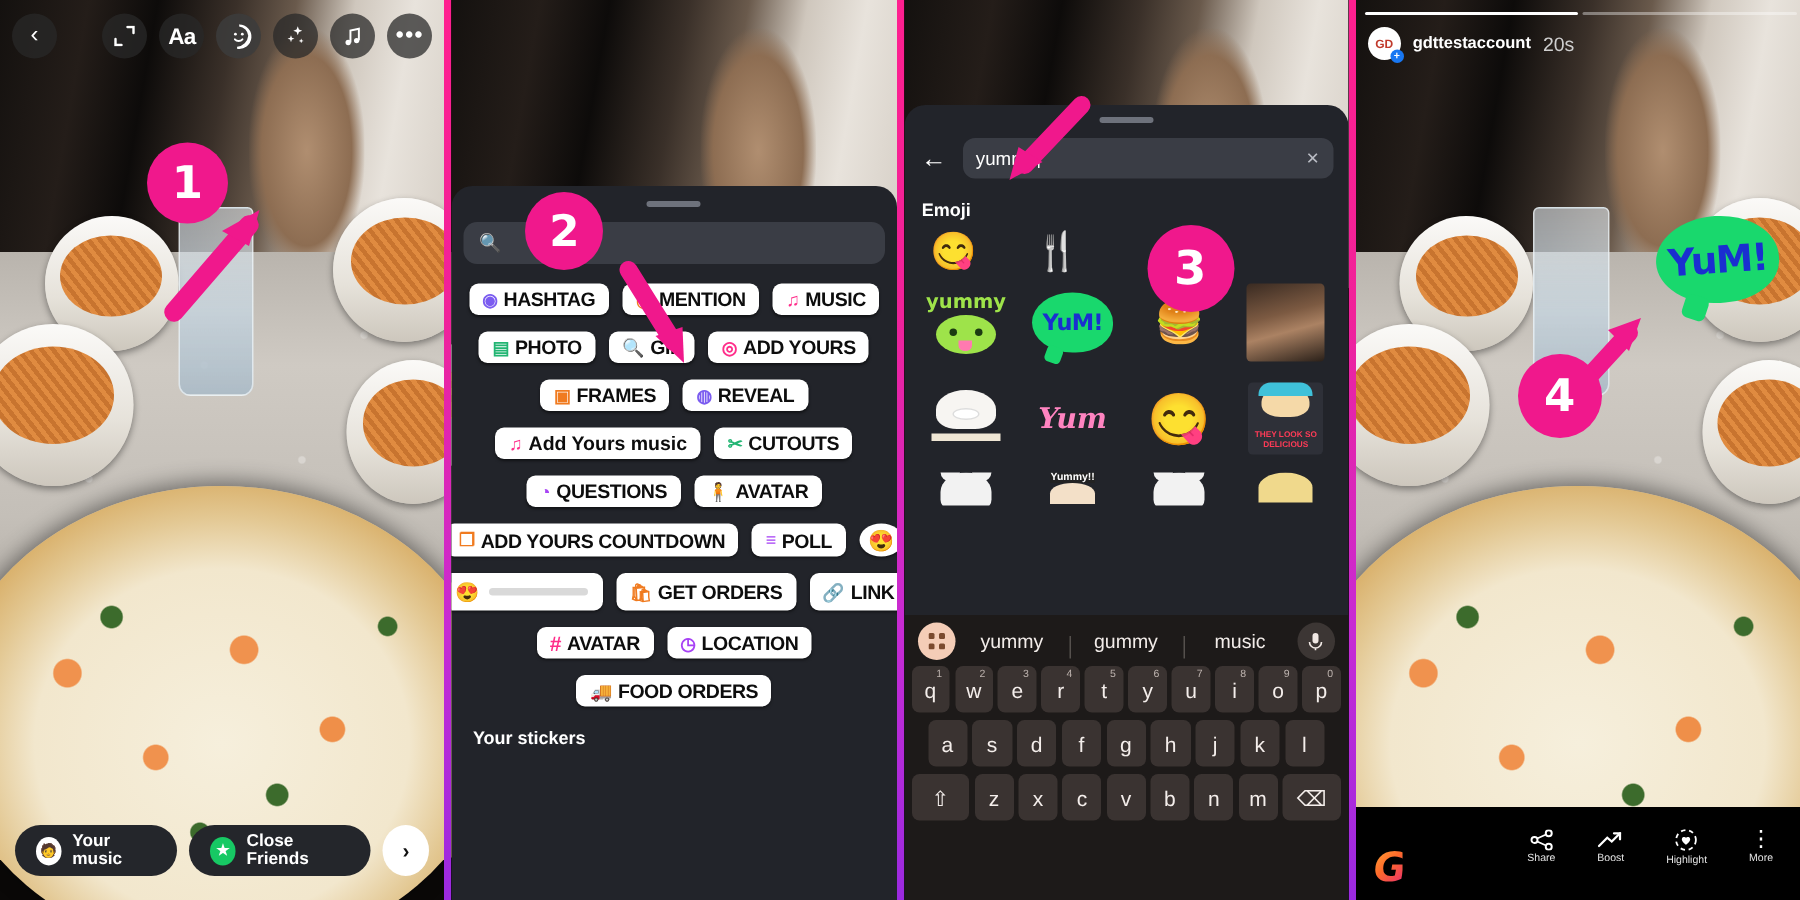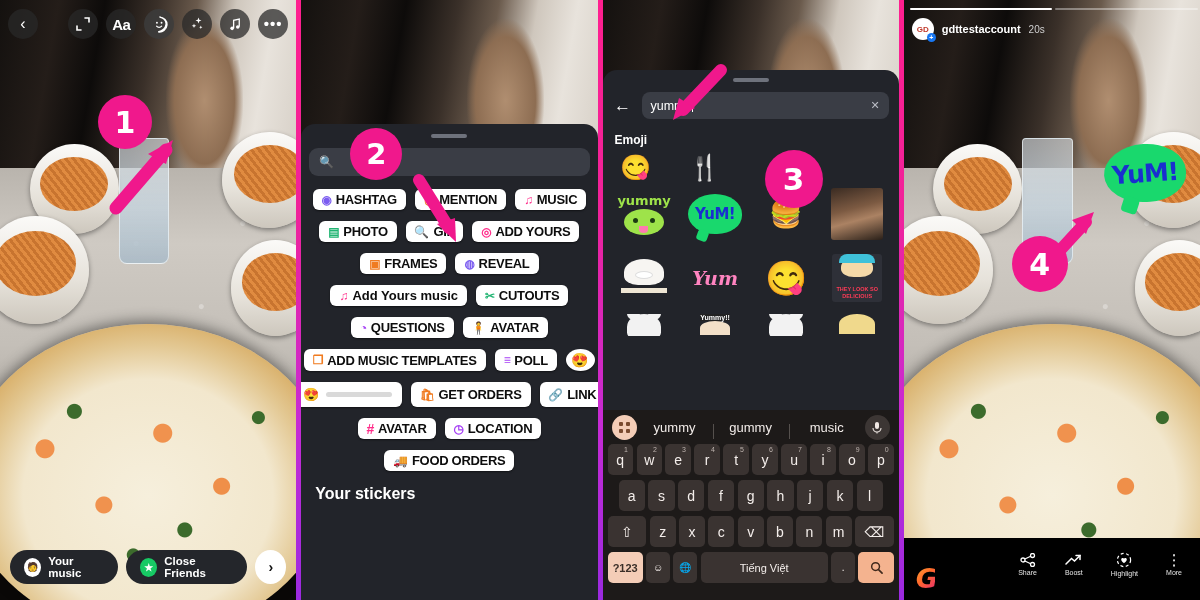--- a/index.html
+++ b/index.html
@@ -80,21 +80,21 @@
   .sticker-rows { margin-top:13px; display:flex; flex-direction:column; gap:11px; }
   .srow { display:flex; justify-content:center; gap:9px; flex-wrap:nowrap; }
   .spill { display:inline-flex; align-items:center; gap:4px; background:#fff; color:#0d0d0d;
     border-radius:6px; padding:3px 9px; font-size:13px; font-weight:700; letter-spacing:-.3px;
     white-space:nowrap; box-shadow:0 1px 2px rgba(0,0,0,.5); font-family:"Liberation Sans", sans-serif; }
   .spill.mixed { font-weight:600; letter-spacing:0; }
   .spill .ic { font-size:12px; line-height:1; display:inline-block; }
   .spill.round { border-radius:50%; padding:3px 6px; font-size:14px; }
   .slider-pill { display:inline-flex; align-items:center; gap:6px; background:#fff; border-radius:6px; padding:5px 10px; box-shadow:0 1px 2px rgba(0,0,0,.5); }
   .slider-track { width:66px; height:5px; border-radius:3px; background:#d9d9d9; }
-  .your-stickers { color:#fff; font-size:16px; font-weight:700; margin:14px 0 0 6px; }
+  .your-stickers { color:#fff; font-size:12px; font-weight:700; margin:14px 0 0 6px; }
 
   
   .sheet { position:absolute; left:0; bottom:0; width:100%; height:530px; background:#22242a;
     border-radius:14px 14px 0 0; z-index:5; padding:6px 10px 0; }
   .sheet-head { display:flex; align-items:center; gap:9px; margin-top:8px; }
   .back-ar { color:#fff; font-size:17px; width:20px; text-align:center; }
   .sh-input { flex:1; height:27px; background:#3a3d45; border-radius:8px; display:flex; align-items:center;
     padding:0 9px; color:#fff; font-size:12.5px; justify-content:space-between; }
   .caret { display:inline-block; width:1px; height:13px; background:#fff; margin-left:1px; vertical-align:-2px; }
   .sec-label { color:#fff; font-size:12px; font-weight:700; margin:14px 0 6px 2px; }
@@ -137,21 +137,21 @@
   
   .p4-prog { position:absolute; left:6px; top:8px; width:288px; height:2px; display:flex; gap:3px; z-index:6; }
   .p4-prog i { flex:1; background:rgba(255,255,255,.38); border-radius:2px; display:block; }
   .p4-prog i.on { background:#fff; }
   .p4-head { position:absolute; left:8px; top:18px; display:flex; align-items:center; gap:8px; z-index:6; }
   .p4-av { width:22px; height:22px; border-radius:50%; background:#fff; position:relative;
     display:flex; align-items:center; justify-content:center; font-size:8px; color:#c0392b; font-weight:700; }
   .p4-av b { position:absolute; right:-2px; bottom:-2px; width:9px; height:9px; border-radius:50%;
     background:#1877f2; color:#fff; font-size:7px; line-height:9px; text-align:center; font-weight:700; }
   .p4-user { color:#fff; font-size:11px; font-weight:700; }
-  .p4-time { color:#cfcfcf; font-size:10px; }
+  .p4-time { color:#cfcfcf; font-size:13px; }
   .yum-sticker { position:absolute; right:14px; top:24%; width:82px; height:58px; background:#19d86d;
     border-radius:50% 50% 46% 50%; display:flex; align-items:center; justify-content:center; z-index:6;
     transform:rotate(-4deg); }
   .yum-sticker:after { content:""; position:absolute; left:16px; bottom:-10px; width:16px; height:16px;
     background:#19d86d; border-radius:4px; transform:rotate(22deg); }
   .yum-sticker span { color:#1a2fd0; font-size:25px; font-weight:700; font-family:"DejaVu Sans", sans-serif;
     letter-spacing:-1px; z-index:2; }
   .p4-bottom { position:absolute; left:0; bottom:0; width:100%; height:62px; background:#000; z-index:7; }
   .p4-icons { display:flex; justify-content:flex-end; align-items:center; gap:28px; padding:14px 18px 0 0; }
   .p4-ic { color:#fff; font-size:15px; display:flex; flex-direction:column; align-items:center; gap:2px; }
@@ -345,21 +345,21 @@
             <span>QUESTIONS</span>
           </div>
           <div class="spill">
             <span class="ic">🧍</span>
             <span>AVATAR</span>
           </div>
         </div>
         <div class="srow">
           <div class="spill">
             <span class="ic" style="color:#f07b20">❐</span>
-            <span>ADD MUSIC TEMPLATES</span>
+            <span>ADD YOURS COUNTDOWN</span>
           </div>
           <div class="spill">
             <span class="ic" style="color:#a742f5">≡</span>
             <span>POLL</span>
           </div>
           <div class="spill round">
             <span>😍</span>
           </div>
         </div>
         <div class="srow">
@@ -574,33 +574,20 @@
         <div class="key wide">⇧</div>
         <div class="key">z</div>
         <div class="key">x</div>
         <div class="key">c</div>
         <div class="key">v</div>
         <div class="key">b</div>
         <div class="key">n</div>
         <div class="key">m</div>
         <div class="key wide">⌫</div>
       </div>
-      <div class="krow r4">
-        <div class="key light wide">?123</div>
-        <div class="key sm">☺</div>
-        <div class="key sm">🌐</div>
-        <div class="key space">Tiếng Việt</div>
-        <div class="key sm">.</div>
-        <div class="key search wide">
-          <svg width="13" height="13" viewBox="0 0 14 14">
-              <circle cx="6" cy="6" r="4.2" stroke="#40291c" stroke-width="1.6" fill="none"></circle>
-              <path d="M9.2 9.2L13 13" stroke="#40291c" stroke-width="1.8" stroke-linecap="round"></path>
-            </svg>
-        </div>
-      </div>
     </div>
   </div>
 
   <div class="divider"></div>
 
   <div class="panel">
     <div class="photo">
       <div class="bg-dark"></div>
         <div class="people"></div>
         <div class="table"></div>

